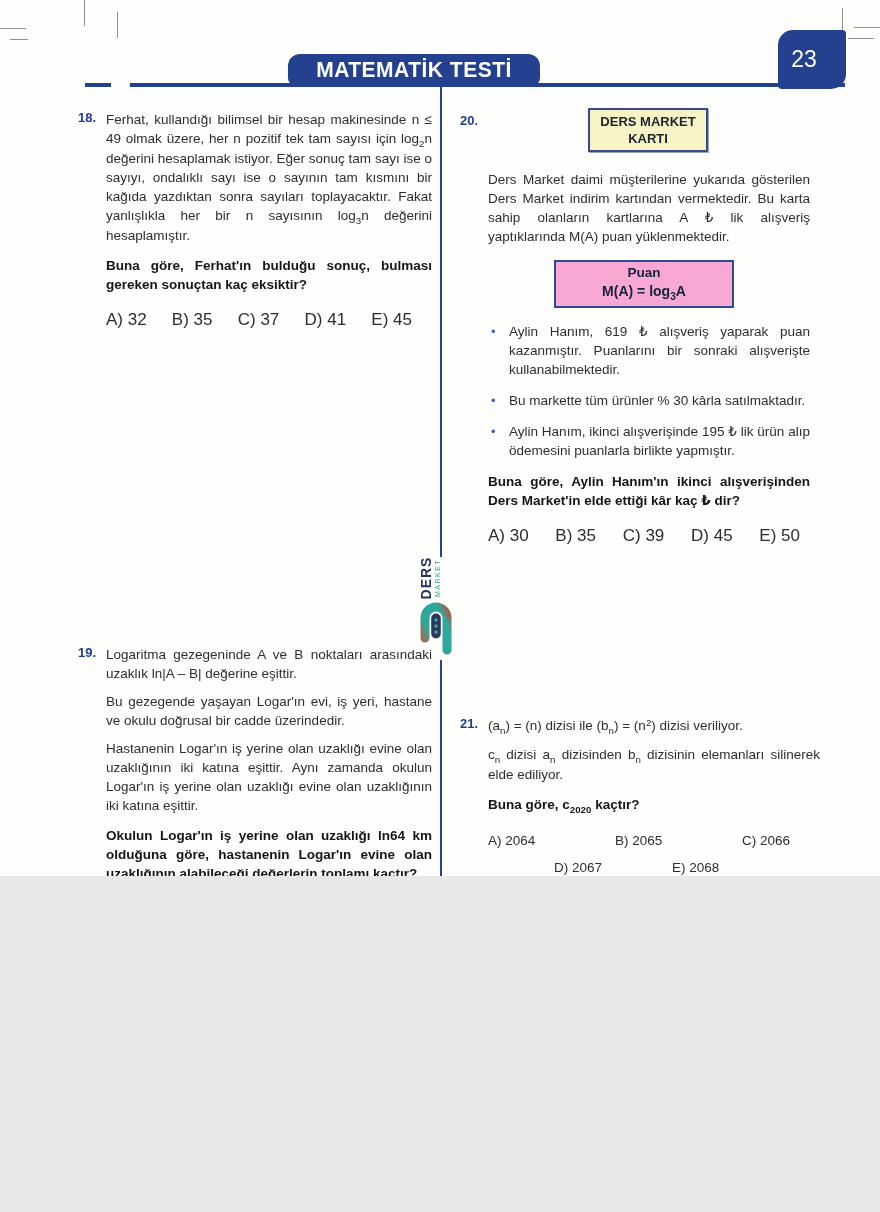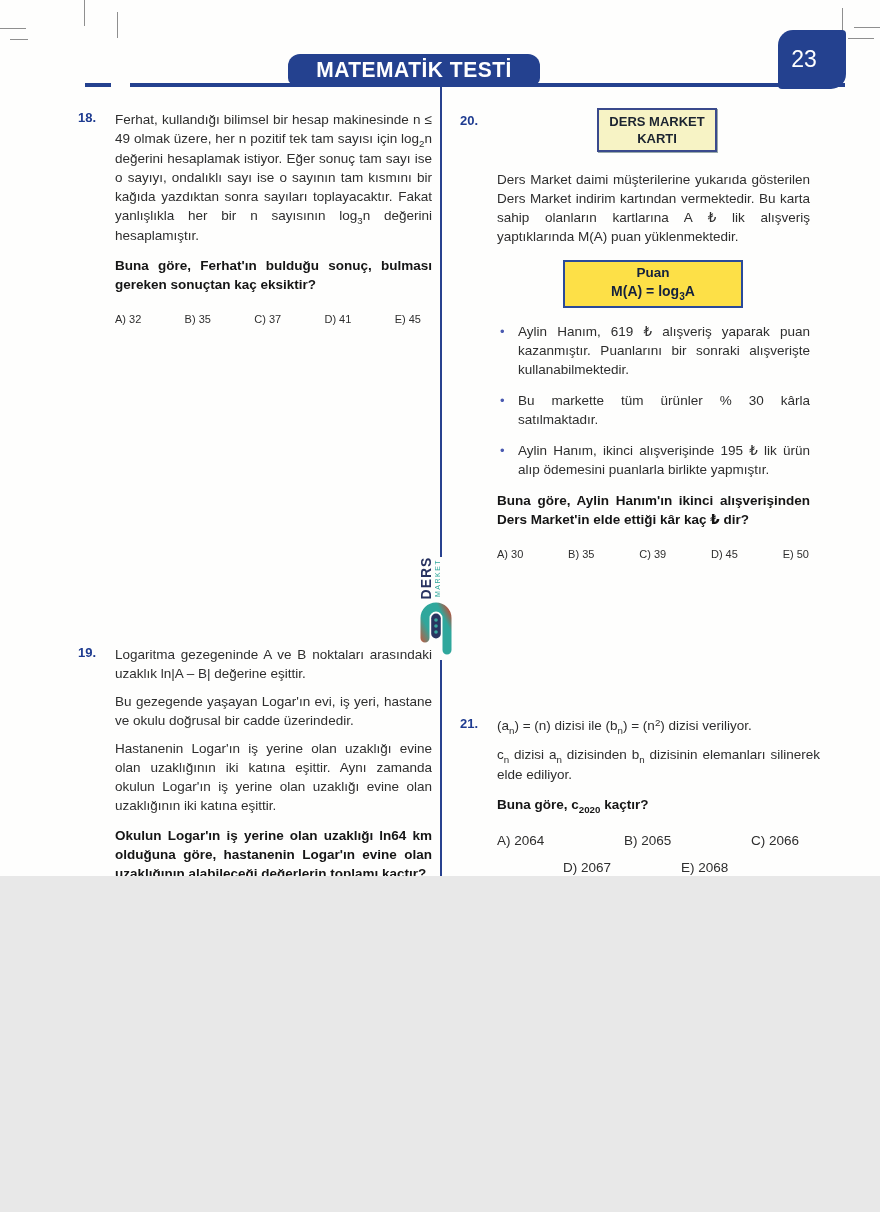--- a/index.html
+++ b/index.html
@@ -44,35 +44,35 @@
   .foot-line{position:absolute;left:85px;top:1131px;width:760px;height:3px;background:#24418F;}
   .foot-box{
     position:absolute;left:297px;top:1131px;width:288px;height:27px;
     background:#24418F;border-radius:0 0 13px 13px;
     display:flex;align-items:center;justify-content:center;
   }
   .foot-box span{color:#bef264;font-weight:bold;font-style:italic;font-size:17px;letter-spacing:.3px;margin-left:35px;}
   
   .q{position:absolute;}
   .qnum{position:absolute;left:0;top:0;color:#1E3B90;font-weight:bold;font-size:13px;}
-  .qbody{margin-left:37px;font-size:13.5px;line-height:19px;}
+  .qbody{margin-left:28px;font-size:13.5px;line-height:19px;}
   .para{margin:0 0 9px 0;text-align:justify;}
   .para:last-child{margin-bottom:0;}
   .prompt{margin:11px 0 0 0;text-align:justify;font-weight:bold;color:#151515;}
-  .opts{display:flex;justify-content:space-between;margin-top:16px;font-size:11px;color:#2e2e2e;}
+  .opts{display:flex;justify-content:space-between;margin-top:16px;font-size:17px;color:#2e2e2e;}
   sub{vertical-align:baseline;position:relative;top:.38em;font-size:.72em;}
   sup{vertical-align:baseline;position:relative;top:-.45em;font-size:.72em;}
   
   .card-box{
     margin-left:100px;width:112px;background:#F7F3C5;border:2px solid #3A4A8C;
     text-align:center;padding:3px 2px;box-shadow:1px 1px 0 #9aa;
   }
   .card-box div{font-weight:bold;font-size:13px;color:#1c2430;line-height:17px;}
   .puan-box{
-    margin:14px 0 0 66px;width:176px;background:#fde047;border:2px solid #2A4A9A;
+    margin:14px 0 0 66px;width:176px;background:#f9a8d4;border:2px solid #2A4A9A;
     text-align:center;padding:2px 0 4px 0;
   }
   .puan-box .pt{font-weight:bold;font-size:13.5px;color:#14213d;line-height:18px;}
   .puan-box .pf{font-weight:bold;font-size:14px;color:#14213d;line-height:19px;}
   .bullets{list-style:none;margin:14px 0 0 0;padding:0;}
   .bullets li{position:relative;padding-left:21px;margin-bottom:12px;text-align:justify;}
   .bullets li::before{content:"•";position:absolute;left:3px;top:0;color:#4A5AB0;font-size:13px;}
   .intro{margin-top:18px;}
   
   .opts-row1{display:flex;justify-content:space-between;width:302px;margin-top:16px;font-size:13.5px;}

